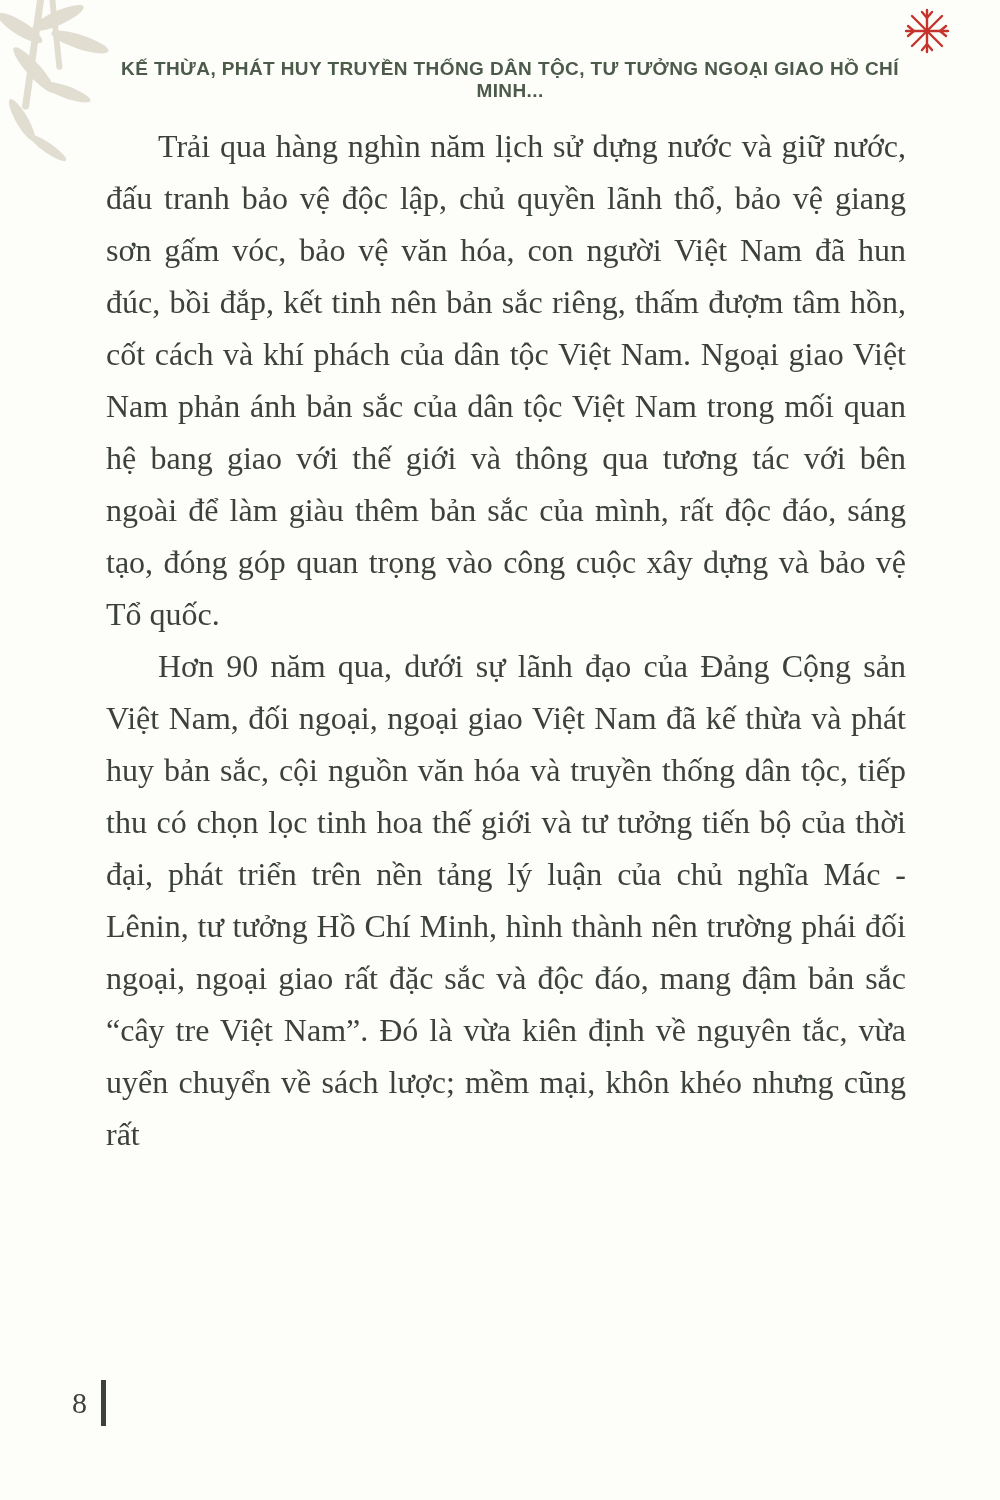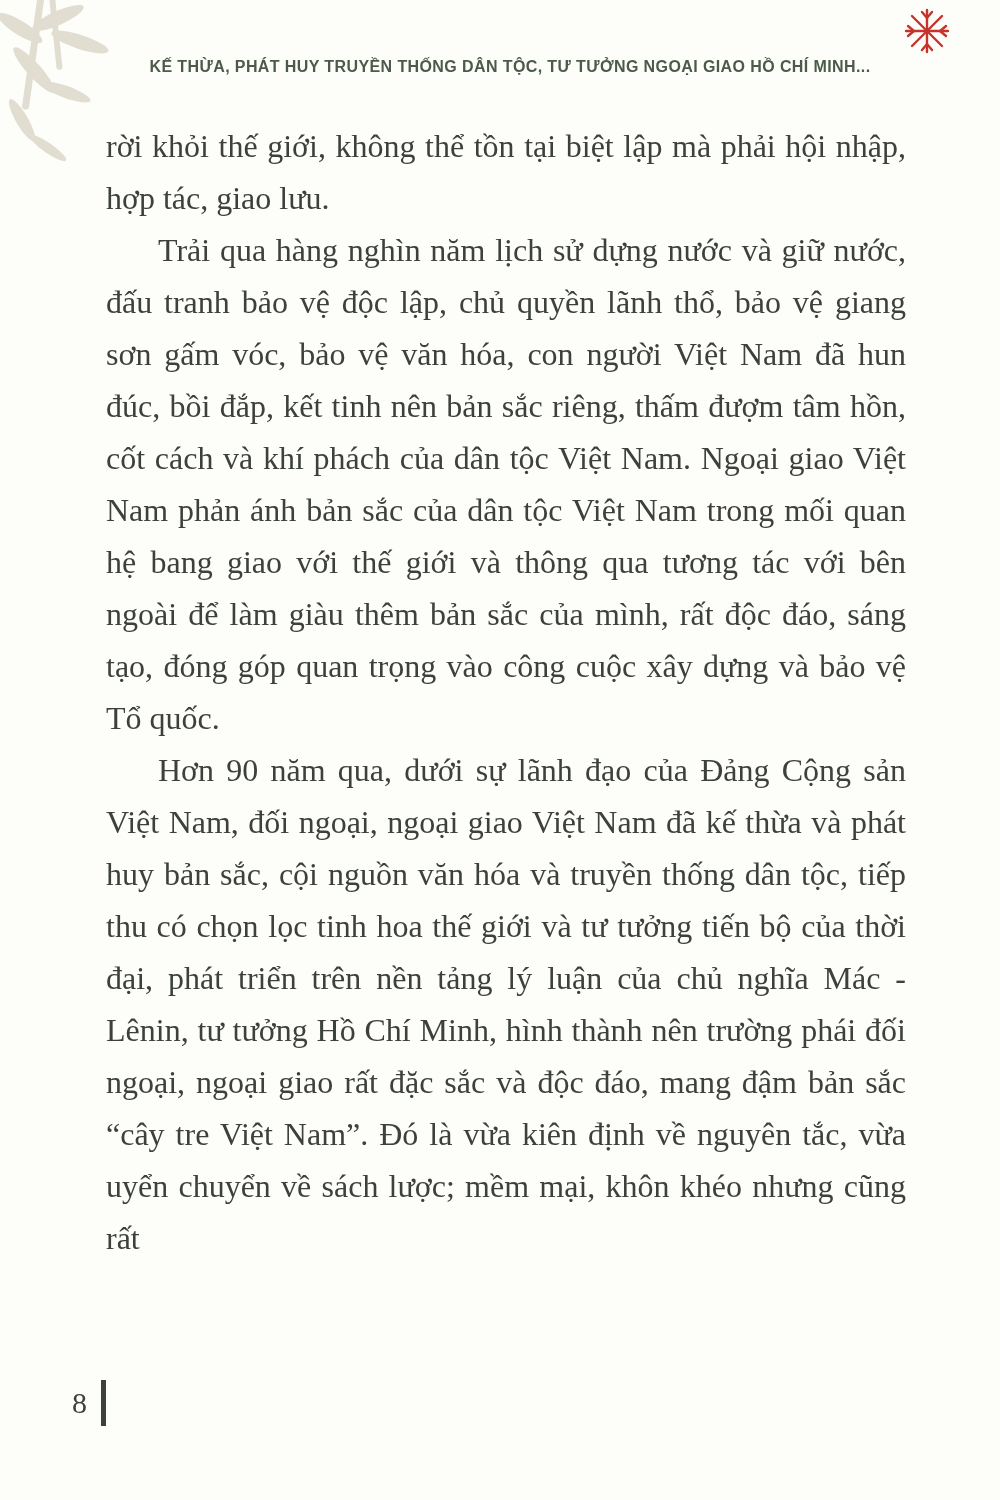--- a/index.html
+++ b/index.html
@@ -37,21 +37,21 @@
 
   
   .running-head {
     position: absolute;
     top: 58px;
     left: 110px;
     right: 90px;
     text-align: center;
     font-family: "Liberation Sans", sans-serif;
     font-weight: bold;
-    font-size: 16px;
+    font-size: 19px;
     letter-spacing: 0.4px;
     color: #4c5a49;
   }
 
   
   .text-block {
     position: absolute;
     top: 120px;
     left: 106px;
     width: 800px;
@@ -121,21 +121,20 @@
       <polyline points="44,20 38,25 44,30"></polyline>
       <polyline points="20,44 25,38 30,44"></polyline>
       <polyline points="6,20 12,25 6,30"></polyline>
     </g>
   </svg>
 </div>
 
 <div class="running-head">KẾ THỪA, PHÁT HUY TRUYỀN THỐNG DÂN TỘC, TƯ TƯỞNG NGOẠI GIAO HỒ CHÍ MINH...</div>
 
 <main class="text-block">
-  <p class="no-indent">rời khỏi thế giới, không thể tồn tại biệt lập mà phải hội nhập, hợp tác, giao lưu.</p>
   <p>Trải qua hàng nghìn năm lịch sử dựng nước và giữ nước, đấu tranh bảo vệ độc lập, chủ quyền lãnh thổ, bảo vệ giang sơn gấm vóc, bảo vệ văn hóa, con người Việt Nam đã hun đúc, bồi đắp, kết tinh nên bản sắc riêng, thấm đượm tâm hồn, cốt cách và khí phách của dân tộc Việt Nam. Ngoại giao Việt Nam phản ánh bản sắc của dân tộc Việt Nam trong mối quan hệ bang giao với thế giới và thông qua tương tác với bên ngoài để làm giàu thêm bản sắc của mình, rất độc đáo, sáng tạo, đóng góp quan trọng vào công cuộc xây dựng và bảo vệ Tổ quốc.</p>
   <p>Hơn 90 năm qua, dưới sự lãnh đạo của Đảng Cộng sản Việt Nam, đối ngoại, ngoại giao Việt Nam đã kế thừa và phát huy bản sắc, cội nguồn văn hóa và truyền thống dân tộc, tiếp thu có chọn lọc tinh hoa thế giới và tư tưởng tiến bộ của thời đại, phát triển trên nền tảng lý luận của chủ nghĩa Mác - Lênin, tư tưởng Hồ Chí Minh, hình thành nên trường phái đối ngoại, ngoại giao rất đặc sắc và độc đáo, mang đậm bản sắc “cây tre Việt Nam”. Đó là vừa kiên định về nguyên tắc, vừa uyển chuyển về sách lược; mềm mại, khôn khéo nhưng cũng rất</p>
 </main>
 
 <div class="footer">
   <span class="page-number">8</span>
   <span class="page-rule"></span>
 </div>
 
 </body></html>

